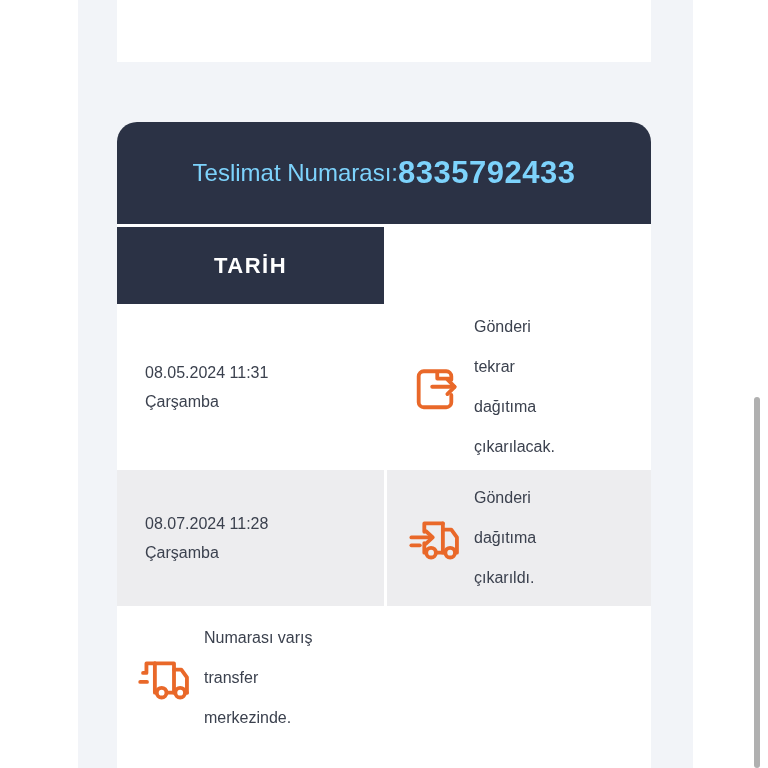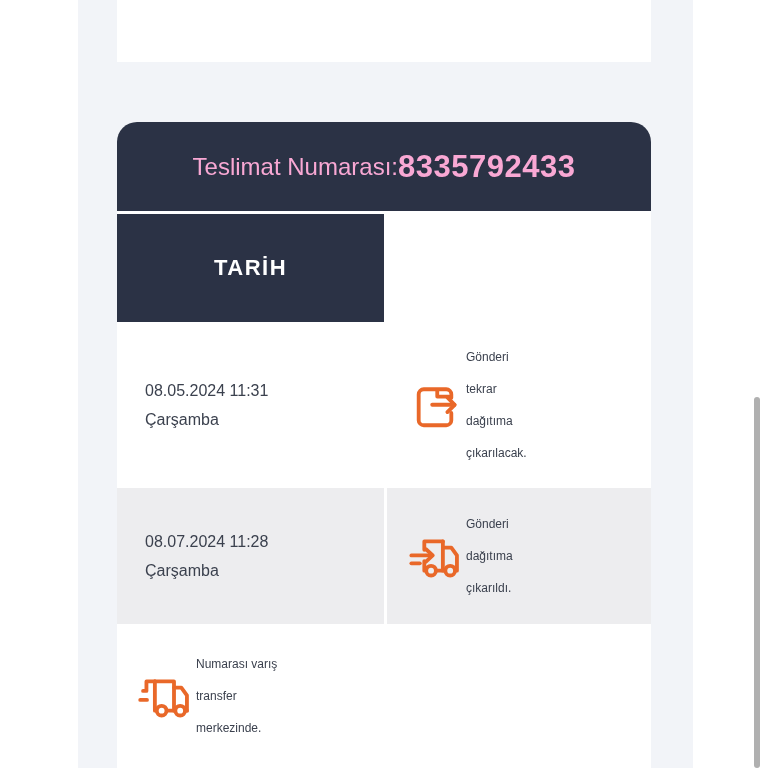--- a/index.html
+++ b/index.html
@@ -20,42 +20,42 @@
   .viewport{position:absolute;left:78px;top:0;width:615px;height:768px;background:var(--viewport-bg);}
   .top-card{position:absolute;left:117px;top:0;width:534px;height:62px;background:#fff;}
   .track-card{
     position:absolute;left:117px;top:122px;width:534px;height:646px;
     background:#fff;border-radius:20px 20px 0 0;overflow:hidden;
     display:flex;flex-direction:column;
   }
   .title-bar{
     height:102px;background:var(--navy);margin-bottom:3px;
     display:flex;align-items:center;justify-content:center;
-    color:#f9a8d4;font-size:24px;
+    color:#7dd3fc;font-size:24px;
   }
   .title-num{font-weight:700;font-size:31px;letter-spacing:0.5px;}
   .grid-row{display:grid;grid-template-columns:267px 1fr;column-gap:3px;}
   .col-headers{margin-bottom:4px;}
   .col-headers .cell{
-    height:108px;background:var(--navy);color:#fff;
+    height:77px;background:var(--navy);color:#fff;
     display:flex;align-items:center;justify-content:center;
     font-weight:700;font-size:22px;letter-spacing:1.5px;
   }
   .body-row{margin-bottom:4px;}
   .body-row .cell{background:#fff;}
   .body-row.alt .cell{background:var(--row-alt);}
   .h-158 .cell{height:158px;}
   .h-136 .cell{height:136px;}
   .date-cell{
     display:flex;align-items:center;padding-left:28px;box-sizing:border-box;
     font-size:16px;line-height:29px;color:var(--text);white-space:pre-line;
   }
   .status-cell{display:flex;align-items:center;padding-left:19px;box-sizing:border-box;color:var(--text);}
   .icon-box{width:58px;flex:0 0 58px;display:flex;align-items:center;justify-content:center;}
-  .status-text{font-size:12px;line-height:32px;white-space:pre-line;margin-left:2px;}
+  .status-text{font-size:16px;line-height:40px;white-space:pre-line;margin-left:10px;}
   .scrollbar{
     position:absolute;left:754px;top:397px;width:6px;height:371px;
     background:var(--scrollbar);border-radius:3px;
   }
   svg.status-icon{display:block;}
   svg.status-icon path{fill:none;stroke:var(--orange);stroke-width:3.4;stroke-linecap:round;stroke-linejoin:round;}
   svg.status-icon circle{stroke:var(--orange);stroke-width:3.4;}
 </style>
 </head>
 <body>

